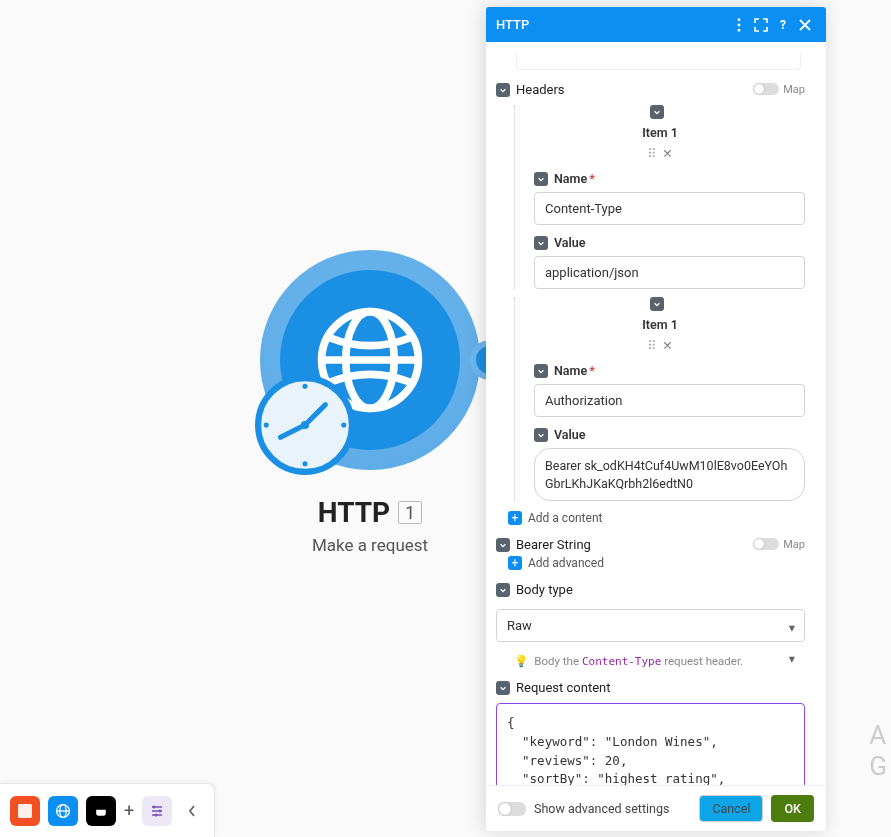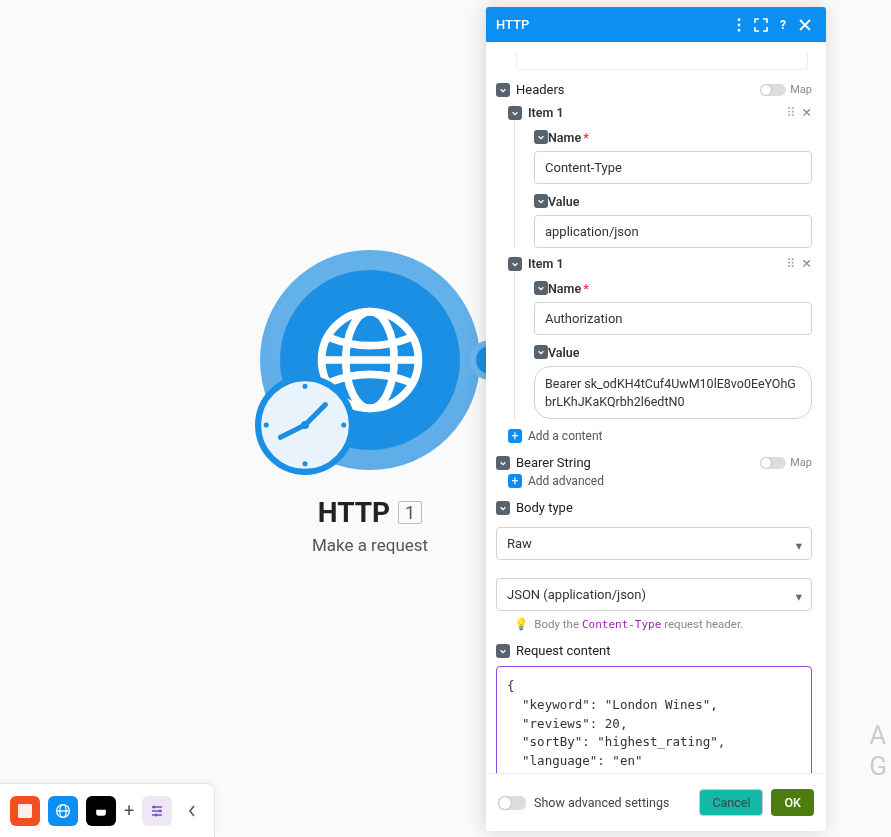--- a/index.html
+++ b/index.html
@@ -18,61 +18,61 @@
 .node-title { font-size: 28px; font-weight: 700; color: #222; }
 .node-badge { border: 1px solid #bbb; padding: 0 6px; font-size: 18px; color: #555; border-radius: 2px; }
 .node-sub { font-size: 17px; color: #555; margin-top: 6px; }
 
 .panel { position: absolute; right: 65px; top: 7px; width: 340px; height: 824px; background: #fff; box-shadow: -2px 0 20px rgba(0,0,0,0.15); display: flex; flex-direction: column; border-radius: 3px; }
 .panel-header { background: #0b8ff2; color: #fff; height: 35px; display: flex; align-items: center; padding: 0 10px; flex-shrink: 0; border-radius: 3px 3px 0 0; }
 .panel-header-title { font-size: 13px; font-weight: 500; flex: 1; }
 .hdr-icon { width: 22px; height: 22px; display: flex; align-items: center; justify-content: center; cursor: pointer; color: #fff; }
 .hdr-icon svg { width: 14px; height: 14px; }
 
-.panel-body { flex: 1; overflow-y: auto; padding: 10px 14px 10px 10px; font-size: 12.5px; color: #333; }
+.panel-body { flex: 1; overflow-y: auto; padding: 10px 21px 10px 10px; font-size: 12.5px; color: #333; }
 .section { margin-top: 12px; }
 .section-row { display: flex; align-items: center; gap: 6px; }
 .collapse-ic { width: 14px; height: 14px; border-radius: 3px; background: #58636d; display: flex; align-items: center; justify-content: center; flex-shrink: 0; color: #fff; }
 .collapse-ic svg { width: 8px; height: 8px; }
 .section-label { font-size: 13px; color: #222; flex: 1; }
 .required { color: #e53935; margin-left: 2px; }
-.map-toggle { display: flex; align-items: center; gap: 4px; font-size: 11px; color: #888; }
+.map-toggle { display: flex; gap: 4px; font-size: 11px; color: #888; }
 .toggle { width: 26px; height: 12px; border-radius: 6px; background: #ddd; position: relative; }
 .toggle::after { content: ""; position: absolute; left: 1px; top: 1px; width: 10px; height: 10px; background: #fff; border-radius: 50%; box-shadow: 0 0 2px rgba(0,0,0,0.3); }
 
 .item-block { margin-left: 18px; border-left: 1px dotted #ccc; padding-left: 0; margin-top: 8px; }
-.item-head { display: flex; align-items: center; gap: 6px; padding-left: 0; }
+.item-head { display: flex; align-items: center; gap: 6px; padding-left: 0; flex-direction: column; }
 .item-head .collapse-ic { margin-left: -7px; background: #58636d; }
 .item-title { font-size: 12.5px; font-weight: 600; flex: 1; }
 .item-ctrls { display: flex; gap: 6px; color: #888; }
 .item-ctrls span { cursor: pointer; }
 .field { margin-left: 18px; margin-top: 10px; border-left: 1px dotted transparent; }
-.field-row { display: flex; }
+.field-row { display: flex; align-items: center; gap: 6px; }
 .field-label { font-size: 12.5px; font-weight: 600; }
 .inp { width: 100%; margin-top: 6px; border: 1px solid #d3d3d3; border-radius: 4px; padding: 8px 10px; font-size: 13px; color: #333; font-family: inherit; }
 .inp-multi { line-height: 1.4; font-size: 12.5px; }
 .add-link { display: flex; align-items: center; gap: 6px; margin-left: 12px; margin-top: 10px; font-size: 12px; color: #555; cursor: pointer; }
 .plus-ic { width: 14px; height: 14px; border-radius: 3px; background: #0b8ff2; color: #fff; display: flex; align-items: center; justify-content: center; font-size: 12px; line-height: 1; }
 
 .select { position: relative; }
 .select .inp { padding-right: 28px; }
 .select-caret { position: absolute; right: 10px; top: 50%; transform: translateY(-20%); color: #666; }
 
 .hint-row { display: flex; align-items: center; gap: 6px; margin-top: 6px; margin-left: 18px; font-size: 11.5px; color: #888; }
 .hint-bulb { color: #f2c94c; }
 .hint-code { color: #9c27b0; font-family: monospace; font-size: 11px; }
 
 .req-textarea { border: 1.5px solid #8e44ec; border-radius: 4px; padding: 10px; font-family: Menlo, Consolas, monospace; font-size: 12.5px; line-height: 1.5; white-space: pre; color: #333; margin-top: 8px; min-height: 120px; }
 
-.panel-footer { border-top: 1px solid #eee; height: 58px; display: flex; align-items: center; padding: 0 12px; gap: 8px; flex-shrink: 0; }
+.panel-footer { border-top: 1px solid #eee; height: 46px; display: flex; align-items: center; padding: 0 12px; gap: 8px; flex-shrink: 0; }
 .adv-toggle { display: flex; align-items: center; gap: 8px; flex: 1; font-size: 12.5px; color: #444; }
 .adv-toggle .toggle { width: 28px; height: 14px; }
 .adv-toggle .toggle::after { width: 12px; height: 12px; }
 .btn { padding: 5px 12px; border-radius: 4px; font-size: 12.5px; cursor: pointer; border: 1px solid transparent; }
-.btn-cancel { border-color: #ccc; background: #14b8a6; color: #444; }
+.btn-cancel { border-color: #ccc; background: #0ea5e9; color: #444; }
 .btn-ok { background: #4d7c0f; color: #fff; font-weight: 500; }
 
 .bottom-bar { position: absolute; left: 0; bottom: 0; height: 54px; background: #fff; border: 1px solid #e5e5e5; border-left: none; border-bottom: none; border-radius: 0 8px 0 0; display: flex; align-items: center; padding: 0 10px; gap: 8px; box-shadow: 0 -1px 6px rgba(0,0,0,0.06); }
 .bb-item { width: 30px; height: 30px; border-radius: 6px; display: flex; align-items: center; justify-content: center; font-size: 14px; color: #fff; }
 .bb-red { background: #f25022; }
 .bb-blue { background: #0b8ff2; }
 .bb-black { background: #000; }
 .bb-plus { color: #555; font-size: 18px; }
 .bb-purple { background: #ede7f6; color: #7e57c2; }
 .bb-chev { color: #666; width: 24px; display: flex; justify-content: center; }
@@ -311,21 +311,20 @@
           <span class="section-label">Body type</span>
         </div>
         <div class="select" style="margin-top:6px;">
           <input class="inp" readonly="" value="Raw" style="">
           <span class="select-caret">▾</span>
         </div>
       </div>
 
       <div class="section">
         <div class="select" style="margin-top:6px;">
-          <input class="inp" readonly="" value="JSON (application/json)" style="">
           <span class="select-caret">▾</span>
         </div>
         <div class="hint-row">
           <span class="hint-bulb">💡</span>
           <span>
             <span>Body the </span><span class="hint-code">Content-Type</span><span> request header.</span>
           </span>
         </div>
       </div>
 

